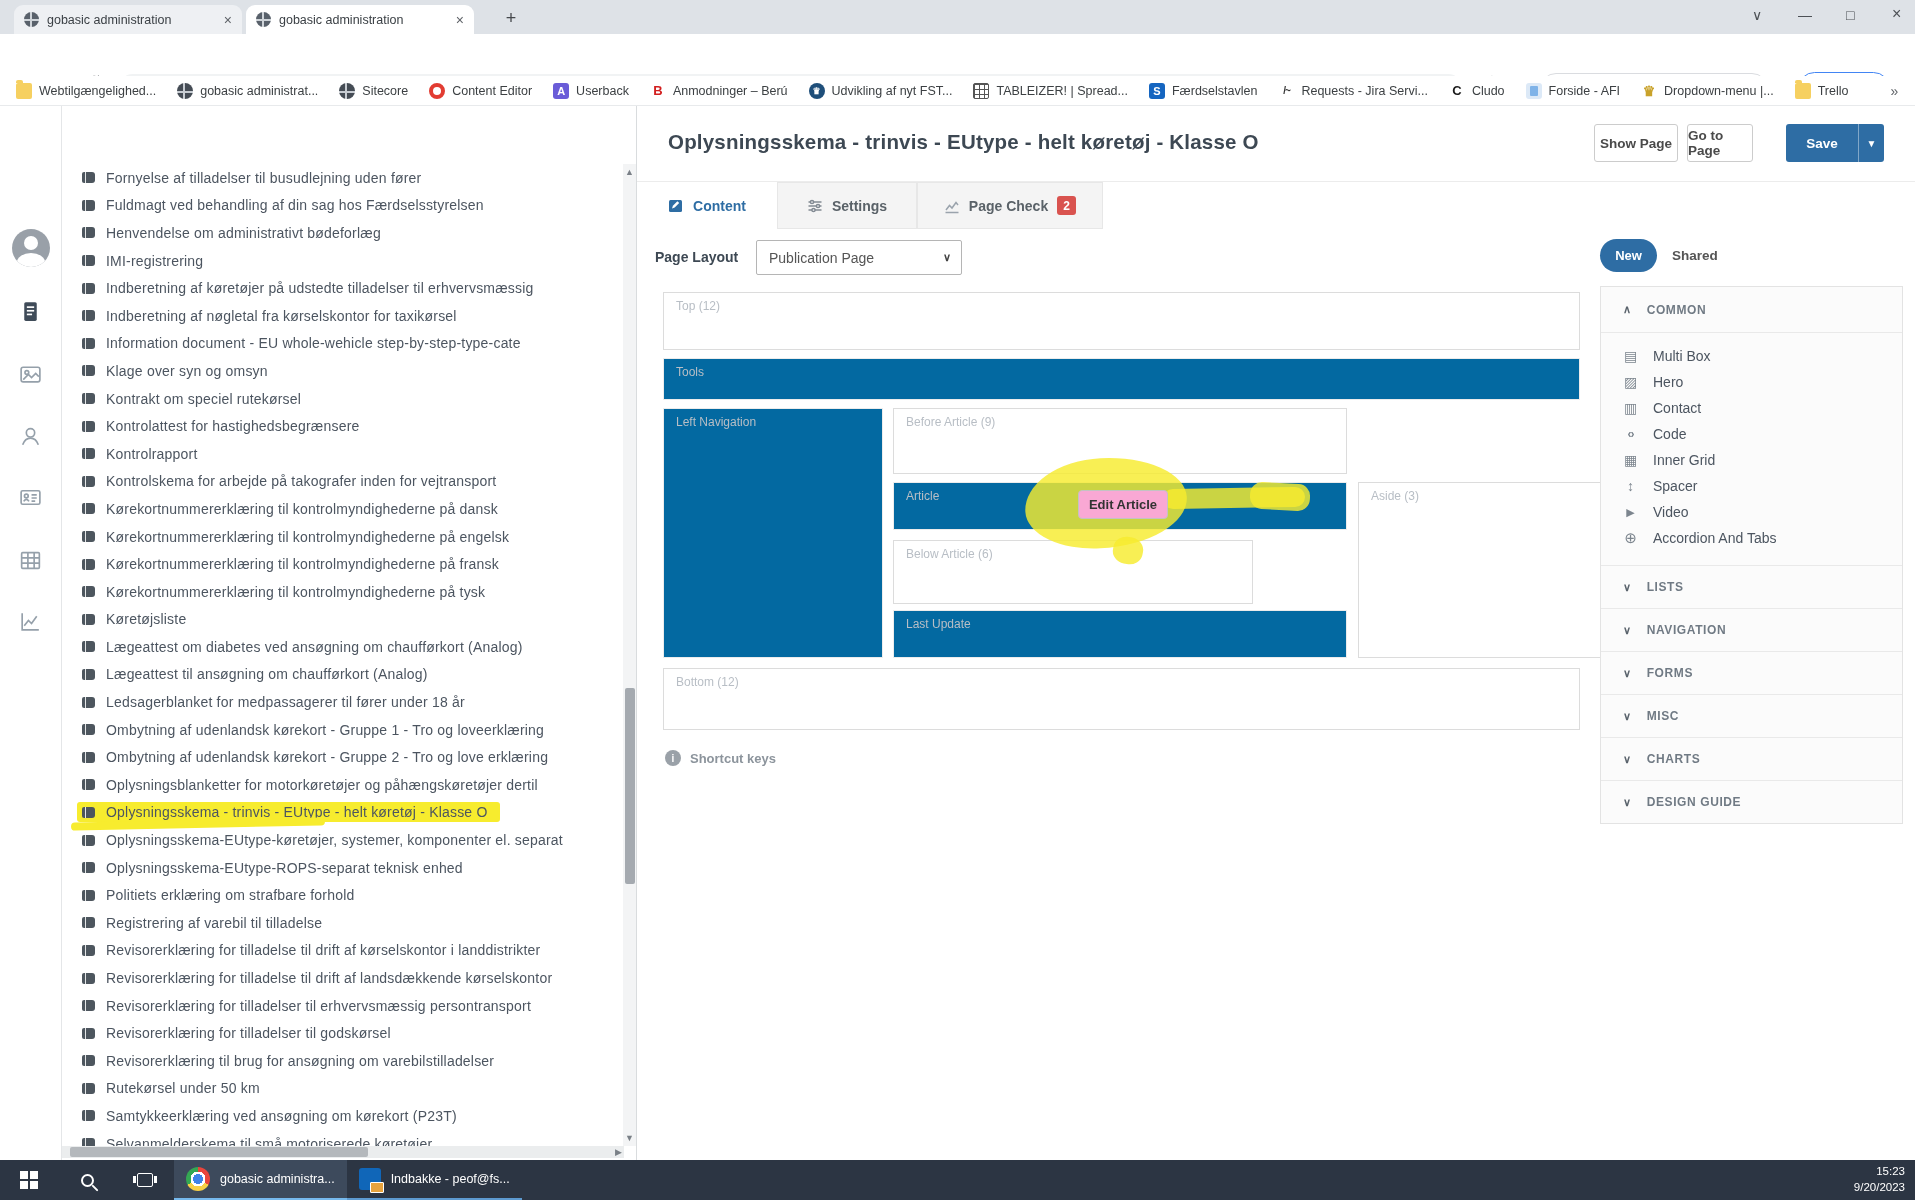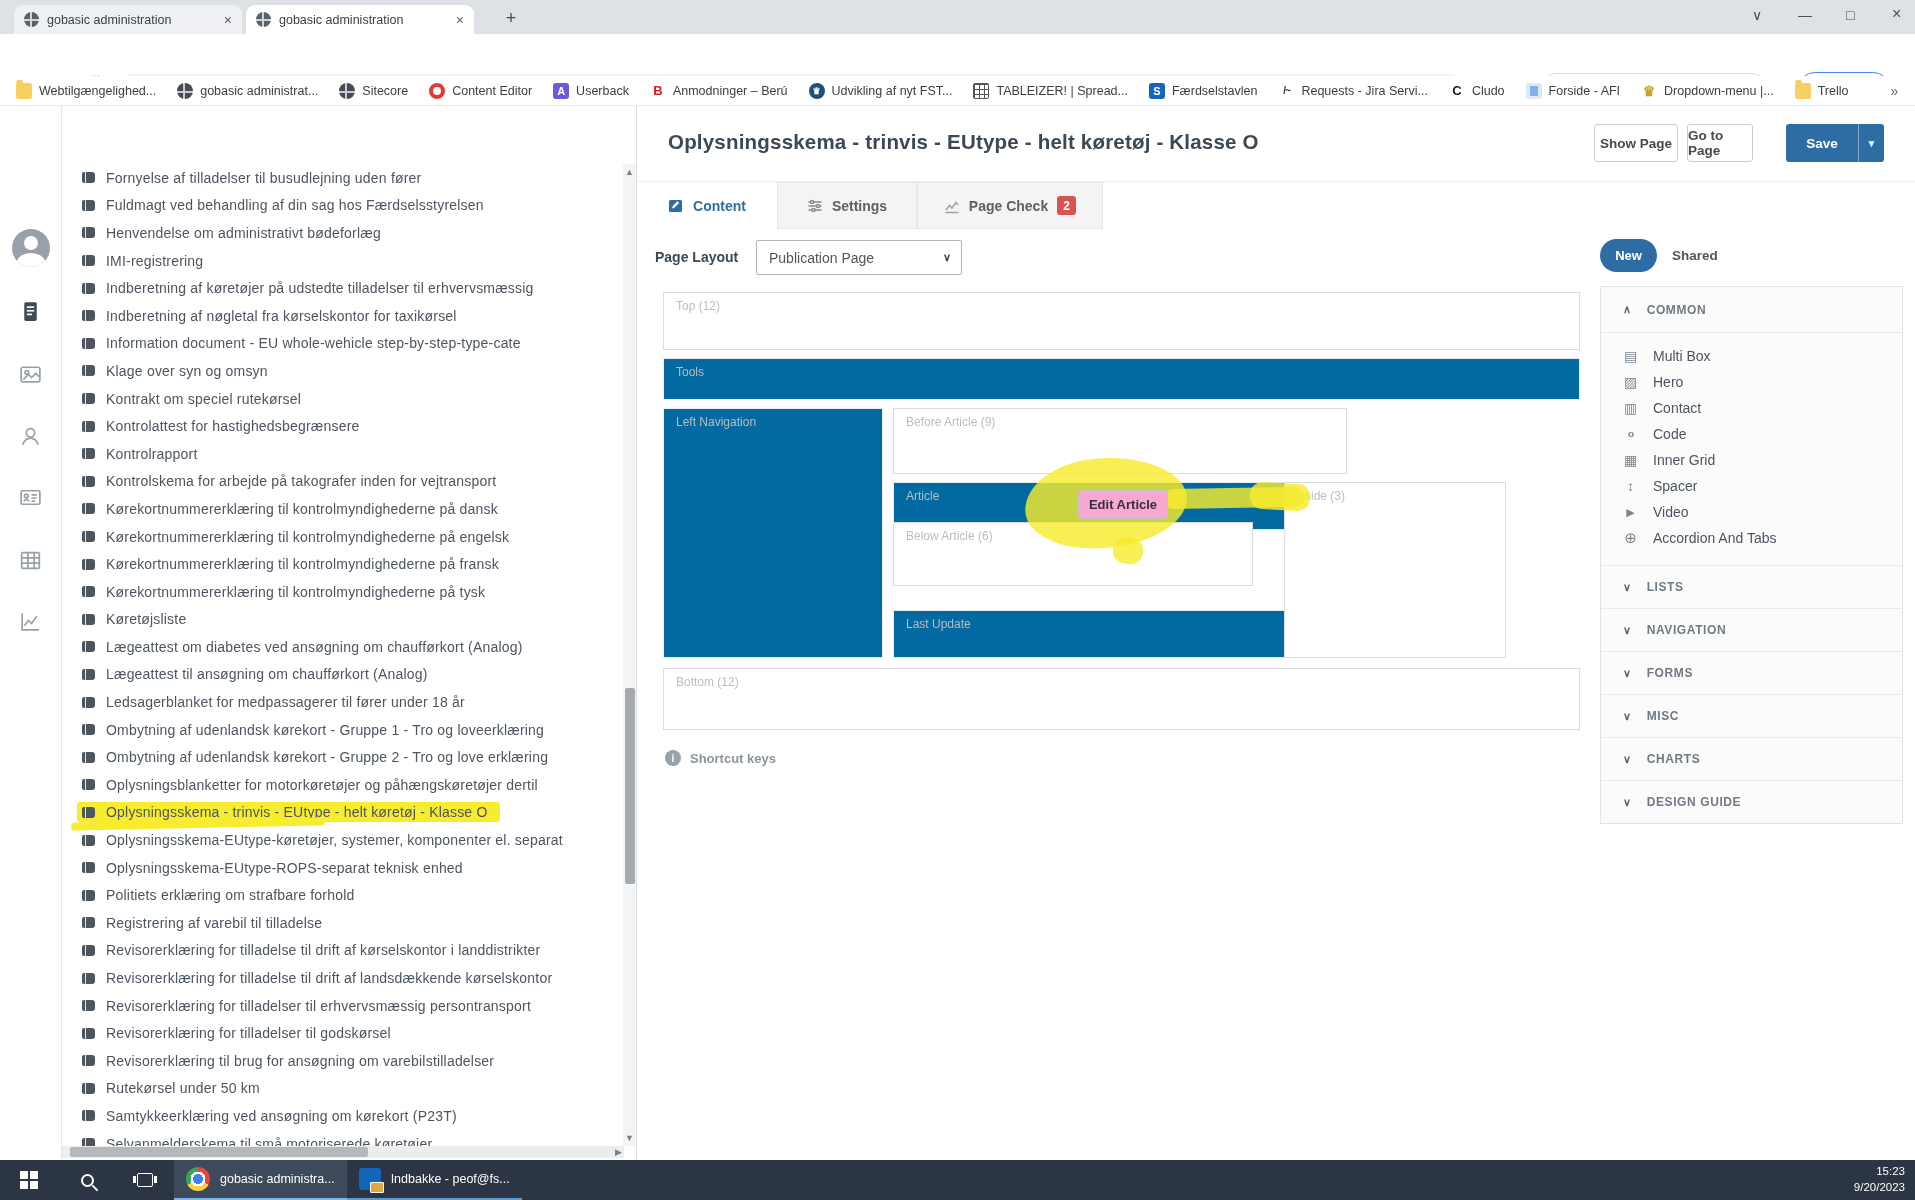--- a/index.html
+++ b/index.html
@@ -656,23 +656,23 @@
   <div class="pl-select">
     <span>Publication Page</span>
     <span class="chev">∨</span>
   </div>
 
   <div class="reg white" style="left:663px;top:292px;width:917px;height:58px">Top (12)</div>
   <div class="reg gray" style="left:663px;top:358px;width:917px;height:42px">Tools</div>
   <div class="reg gray" style="left:663px;top:408px;width:220px;height:250px">Left Navigation</div>
   <div class="reg white" style="left:893px;top:408px;width:454px;height:66px">Before Article (9)</div>
   <div class="reg gray" style="left:893px;top:482px;width:454px;height:48px">Article</div>
-  <div class="reg white" style="left:893px;top:522px;width:360px;height:64px">Below Article (6)</div>
+  <div class="reg white" style="left:893px;top:540px;width:360px;height:64px">Below Article (6)</div>
   <div class="reg gray" style="left:893px;top:610px;width:454px;height:48px">Last Update</div>
-  <div class="reg white" style="left:1284px;top:482px;width:222px;height:176px">Aside (3)</div>
+  <div class="reg white" style="left:1358px;top:482px;width:260px;height:176px">Aside (3)</div>
   <div class="reg white" style="left:663px;top:668px;width:917px;height:62px">Bottom (12)</div>
 
   <div class="sc sc1"></div>
   <div class="sc sc2"></div>
   <div class="sc sc3"></div>
   <div class="sc sc4"></div>
   <div class="edit-btn">Edit Article</div>
 
   <div class="shortcut">
     <span class="info-circ">i</span>

